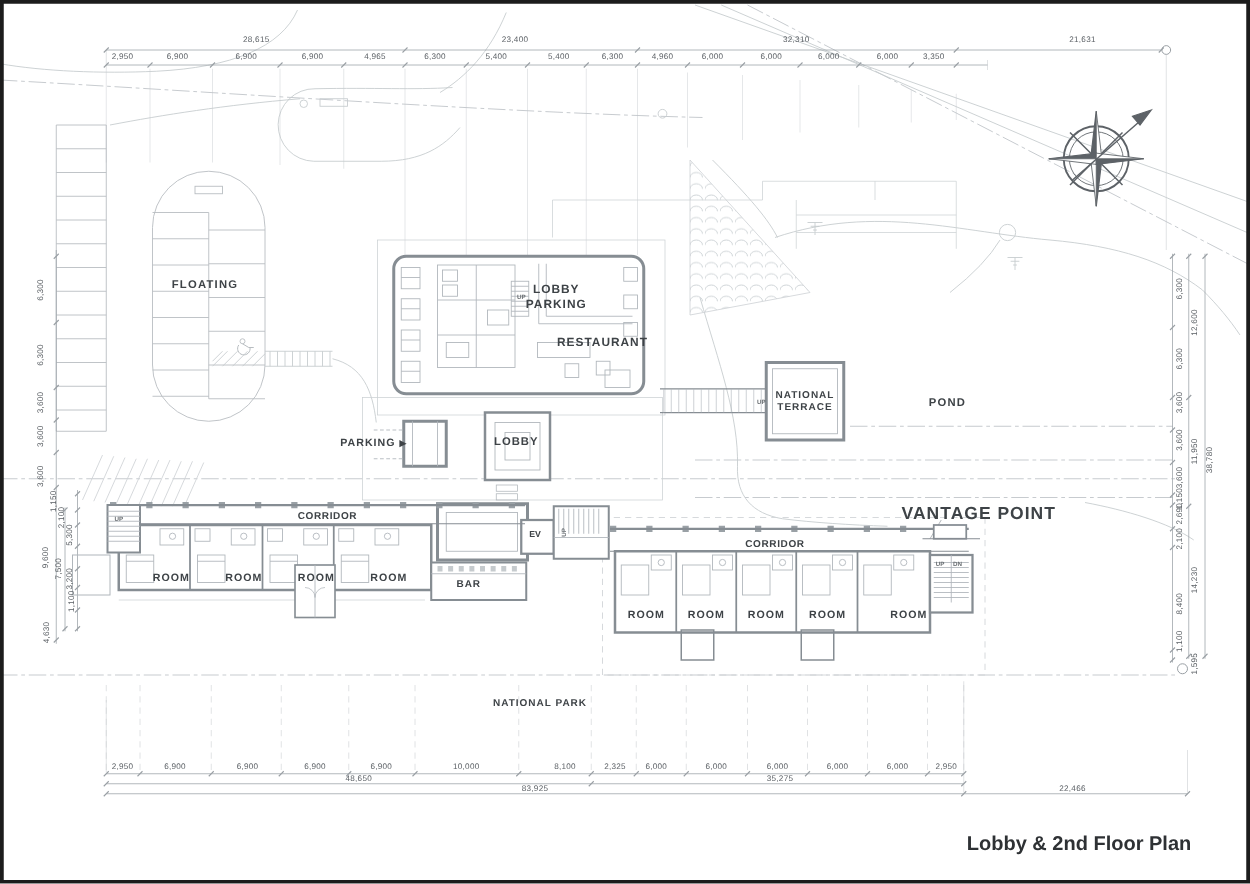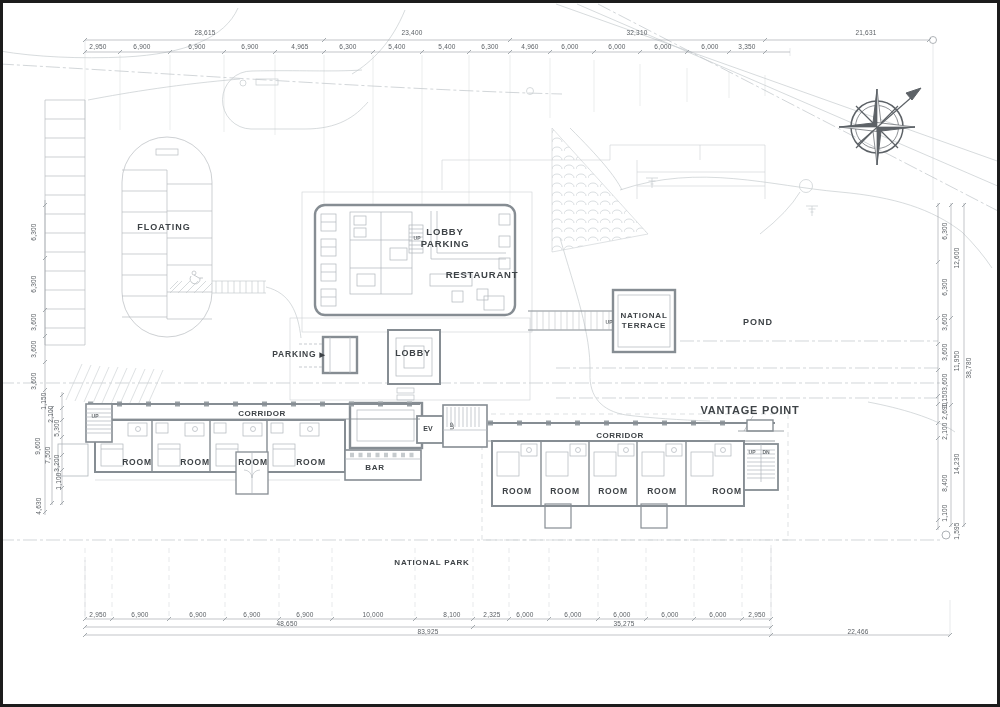--- a/index.html
+++ b/index.html
@@ -259,41 +259,42 @@
 <div class="pl" style="left:299px;top:354px;font-size:8.5px">
   <span>PARKING</span>
   <span style="font-size:7px">▶</span>
 </div>
 <div class="pl" style="left:413px;top:353px">LOBBY</div>
 <div class="pl pl2" style="left:644px;top:321px;font-size:8px">
   <div>NATIONAL</div>
   <div>TERRACE</div>
 </div>
 <div class="pl" style="left:758px;top:322px;letter-spacing:1px">POND</div>
-<div class="pl" style="left:750px;top:410px;font-size:11px">VANTAGE POINT</div>
+<div class="pl" style="left:783px;top:410px;font-size:14px">VANTAGE POINT</div>
 <div class="pl" style="left:262px;top:413px;font-size:8px;letter-spacing:.5px">CORRIDOR</div>
 <div class="pl" style="left:620px;top:435px;font-size:8px;letter-spacing:.5px">CORRIDOR</div>
 <div class="pl" style="left:375px;top:467px;font-size:8px">BAR</div>
 <div class="pl" style="left:428px;top:428px;font-size:7px;letter-spacing:0">EV</div>
 <div class="pl" style="left:137px;top:462px;font-size:8.5px">ROOM</div>
 <div class="pl" style="left:195px;top:462px;font-size:8.5px">ROOM</div>
 <div class="pl" style="left:253px;top:462px;font-size:8.5px">ROOM</div>
 <div class="pl" style="left:311px;top:462px;font-size:8.5px">ROOM</div>
 <div class="pl" style="left:517px;top:491px;font-size:8.5px">ROOM</div>
 <div class="pl" style="left:565px;top:491px;font-size:8.5px">ROOM</div>
 <div class="pl" style="left:613px;top:491px;font-size:8.5px">ROOM</div>
 <div class="pl" style="left:662px;top:491px;font-size:8.5px">ROOM</div>
 <div class="pl" style="left:727px;top:491px;font-size:8.5px">ROOM</div>
 <div class="pl" style="left:432px;top:562px;font-size:8px">NATIONAL PARK</div>
 <div class="tiny" style="left:417px;top:238px">UP</div>
 <div class="tiny" style="left:609px;top:322px">UP</div>
 <div class="tiny" style="left:95px;top:416px">UP</div>
 <div class="tinyv" style="left:452px;top:426px">UP</div>
 <div class="tiny" style="left:752px;top:452px">UP</div>
 <div class="tiny" style="left:766px;top:452px">DN</div>
+<div id="title">Lobby &amp; 2nd Floor Plan</div>
 
 <div class="dim" style="left:205px;top:32px">28,615</div>
 <div class="dim" style="left:412px;top:32px">23,400</div>
 <div class="dim" style="left:637px;top:32px">32,310</div>
 <div class="dim" style="left:866px;top:32px">21,631</div>
 <div class="dim" style="left:98px;top:46px">2,950</div>
 <div class="dim" style="left:142px;top:46px">6,900</div>
 <div class="dim" style="left:197px;top:46px">6,900</div>
 <div class="dim" style="left:250px;top:46px">6,900</div>
 <div class="dim" style="left:300px;top:46px">4,965</div>

